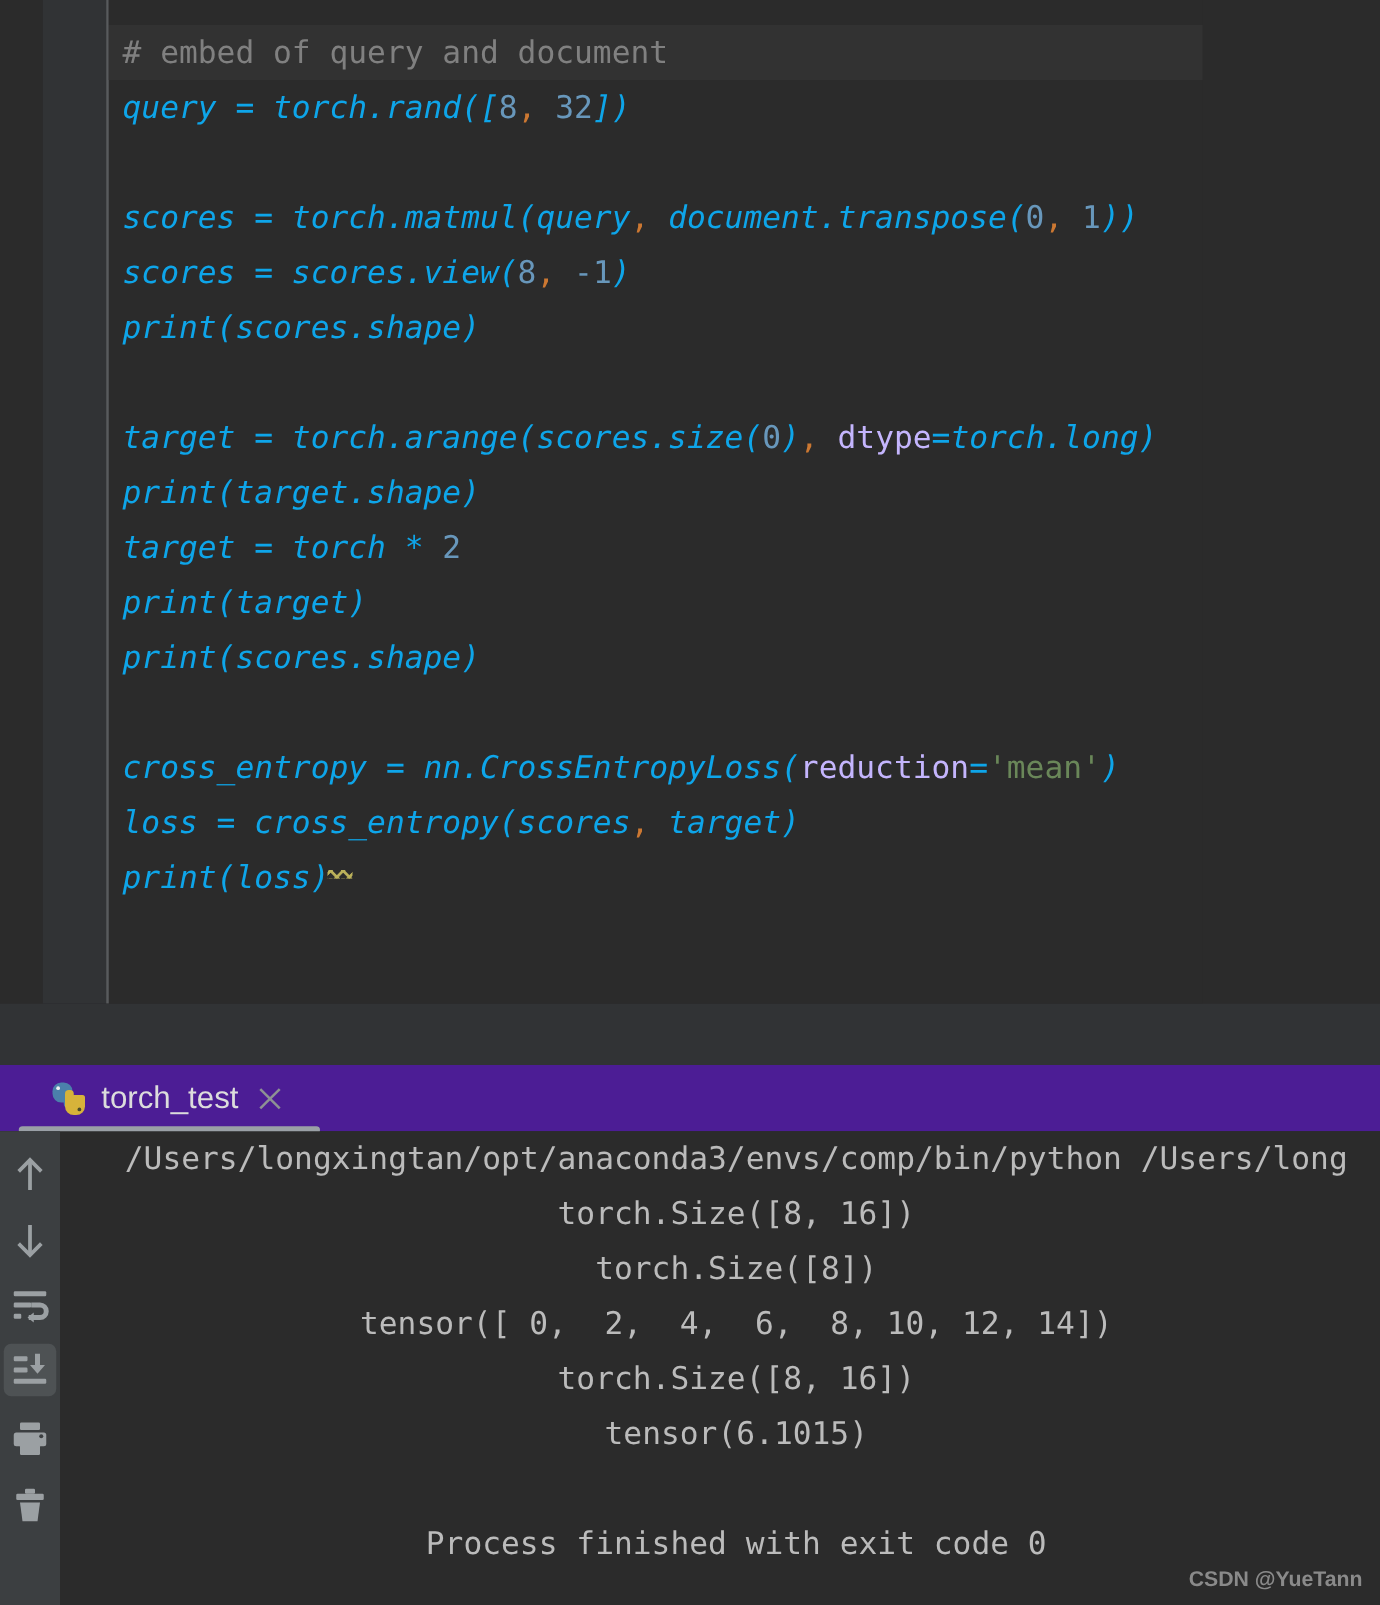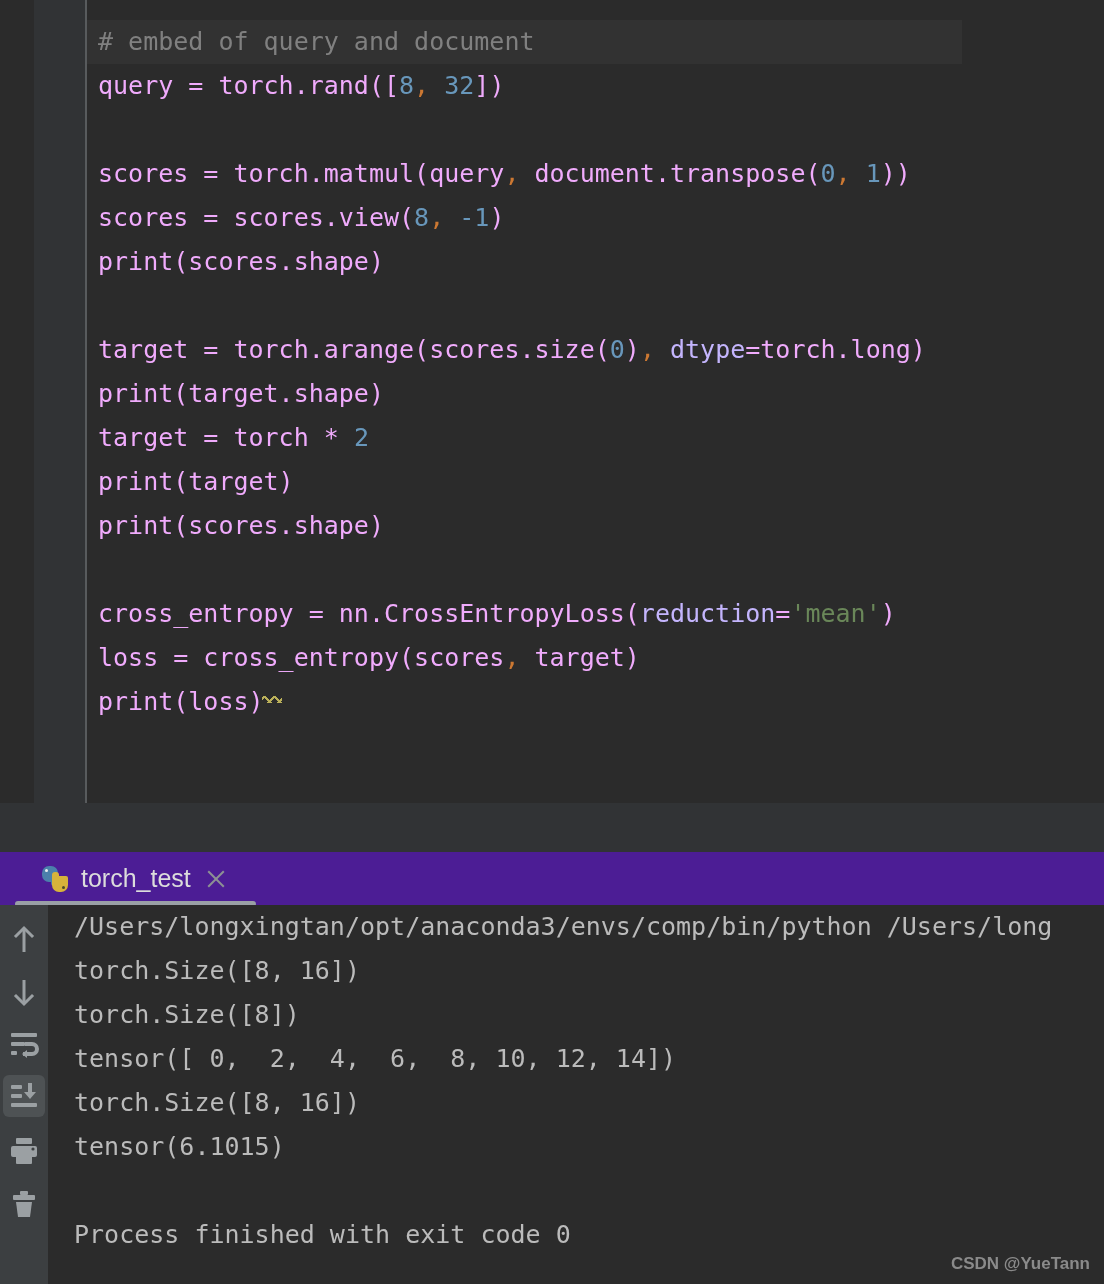--- a/index.html
+++ b/index.html
@@ -62,21 +62,21 @@
     letter-spacing: 0px;
   }
   .code-line.caret-line {
     background: #323232;
   }
   .tok-comment { color: #808080; }
   .tok-num     { color: #6897bb; }
   .tok-kwarg   { color: #c4b5fd; }
   .tok-str     { color: #6a8759; }
   .tok-comma   { color: #cc7832; }
-  .tok-op      { color: #f0abfc; }
+  .tok-op      { color: #0ea5e9; font-style: italic; }
   .squiggle {
     position: relative;
     display: inline-block;
   }
   .squiggle::after {
     content: "";
     position: absolute;
     left: -2px;
     bottom: 7px;
     width: 20px;
@@ -264,20 +264,21 @@
     height: 379px;
     overflow: hidden;
   }
   .console-line {
     height: 44px;
     line-height: 44px;
     font-size: 25px;
     color: #bbbbbb;
     white-space: pre;
     padding-left: 22px;
+    text-align: center;
   }
   .console-line.blank { color: transparent; }
 
   #watermark {
     position: absolute;
     right: 14px;
     bottom: 10px;
     font-family: "Liberation Sans", sans-serif;
     font-size: 17px;
     color: #8a8a8a;

